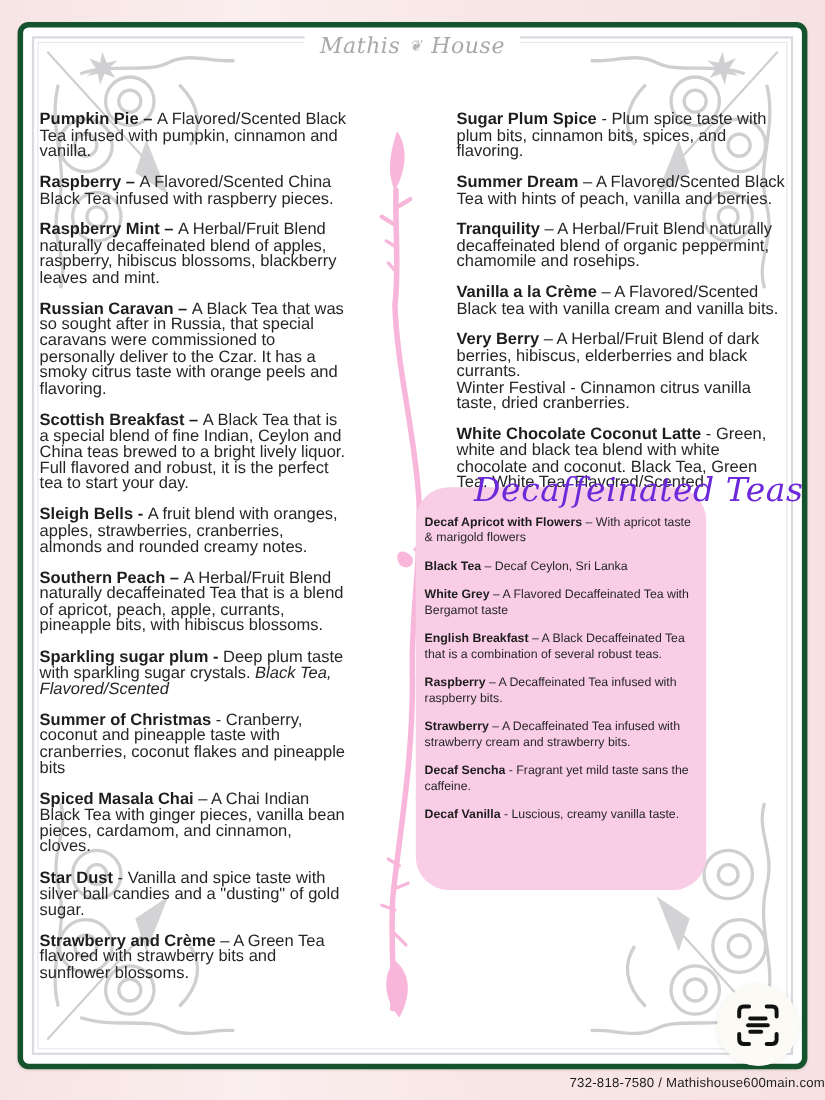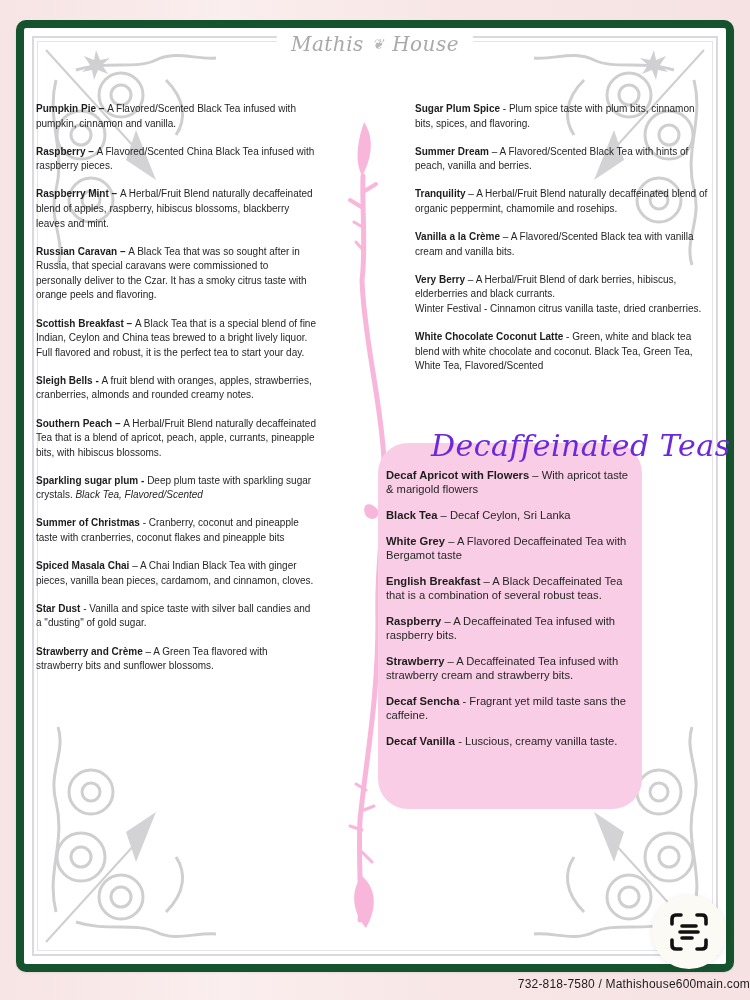--- a/index.html
+++ b/index.html
@@ -5,21 +5,21 @@
   * { margin: 0; padding: 0; box-sizing: border-box; }
   html, body { width: 750px; height: 1000px; overflow: hidden; }
   body {
     background: linear-gradient(90deg, #f7e4e4 0%, #fbeeee 30%, #f8e6e6 60%, #f6e2e2 100%);
     font-family: "Liberation Sans", "DejaVu Sans", sans-serif;
     position: relative;
   }
   .card {
     position: absolute; left: 16px; top: 20px; width: 718px; height: 952px;
     background: #ffffff;
-    border: 8px solid #14532d;
+    border: 5px solid #14532d;
     border-radius: 10px;
     box-shadow: 0 1px 2px rgba(0,0,0,0.08);
   }
   .inner-frame {
     position: absolute; left: 8px; top: 8px; right: 8px; bottom: 8px;
     border: 2px solid #d8dadf;
   }
   .inner-frame2 {
     position: absolute; left: 13px; top: 13px; right: 13px; bottom: 13px;
     border: 1px solid #e3e5ea;
@@ -32,21 +32,21 @@
   .orn-br { right: 12px; bottom: 12px; transform: scale(-1,-1); }
   .brand {
     position: absolute; top: 4px; left: 50%; transform: translateX(-50%);
     background: #fff; padding: 0 14px;
     font-family: "DejaVu Serif", "Liberation Serif", serif;
     font-style: italic; font-size: 20px; color: #a9a9ab; letter-spacing: 0.5px;
     display: flex; align-items: center; gap: 8px; white-space: nowrap;
   }
   .brand .swan { font-size: 14px; color: #b8b8b8; }
   .vine { position: absolute; left: 312px; top: 72px; width: 70px; height: 880px; }
-  .col { position: absolute; font-size: 10px; line-height: 14.6px; color: #262626; }
+  .col { position: absolute; font-size: 15px; line-height: 14.6px; color: #262626; }
   .col-left { left: 36px; top: 102px; width: 280px; }
   .col-right { left: 372px; top: 102px; width: 300px; margin-left: 43px; }
   .entry { margin-bottom: 13.5px; }
   .entry b { font-weight: bold; color: #1d1d1d; }
   .entry i { }
   .decaf-title {
     position: absolute; left: 403px; top: 428px;
     font-family: "DejaVu Serif", "Liberation Serif", serif;
     font-style: italic; font-size: 30px; color: #6d28d9; letter-spacing: 0.5px;
     white-space: nowrap;

